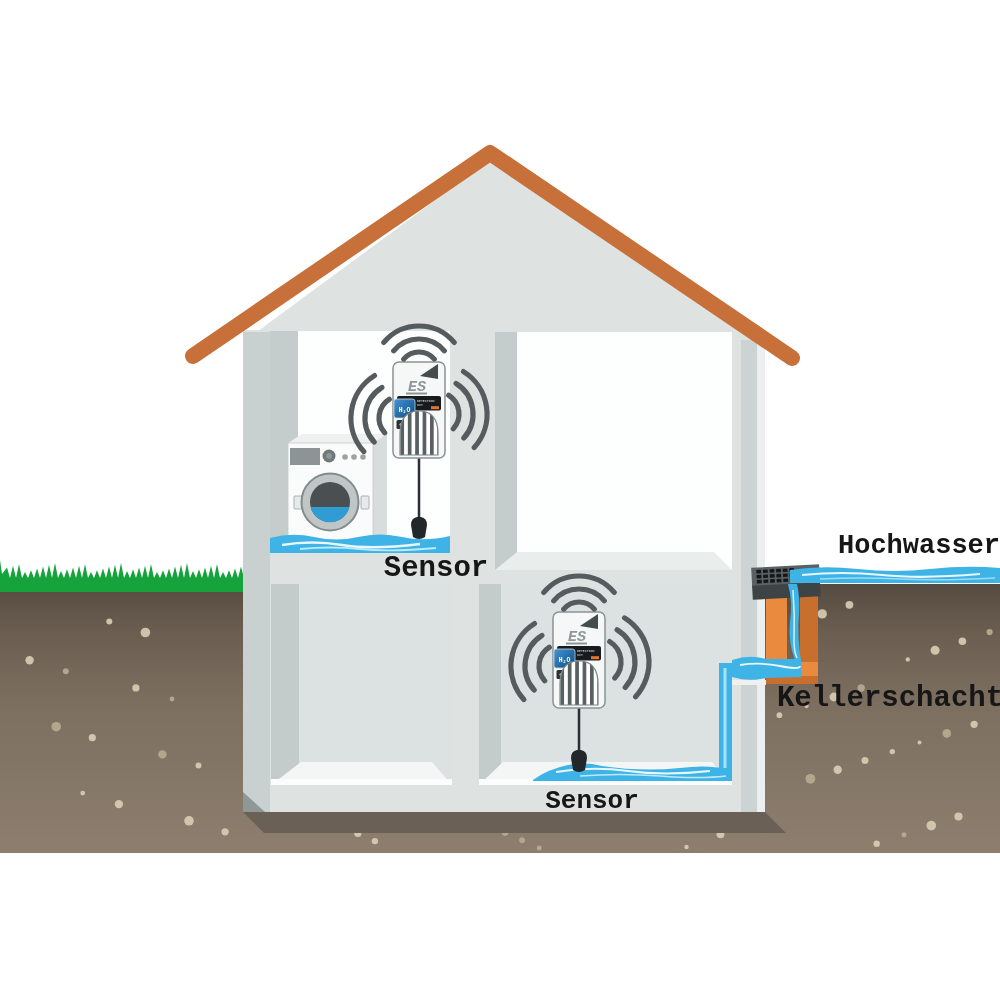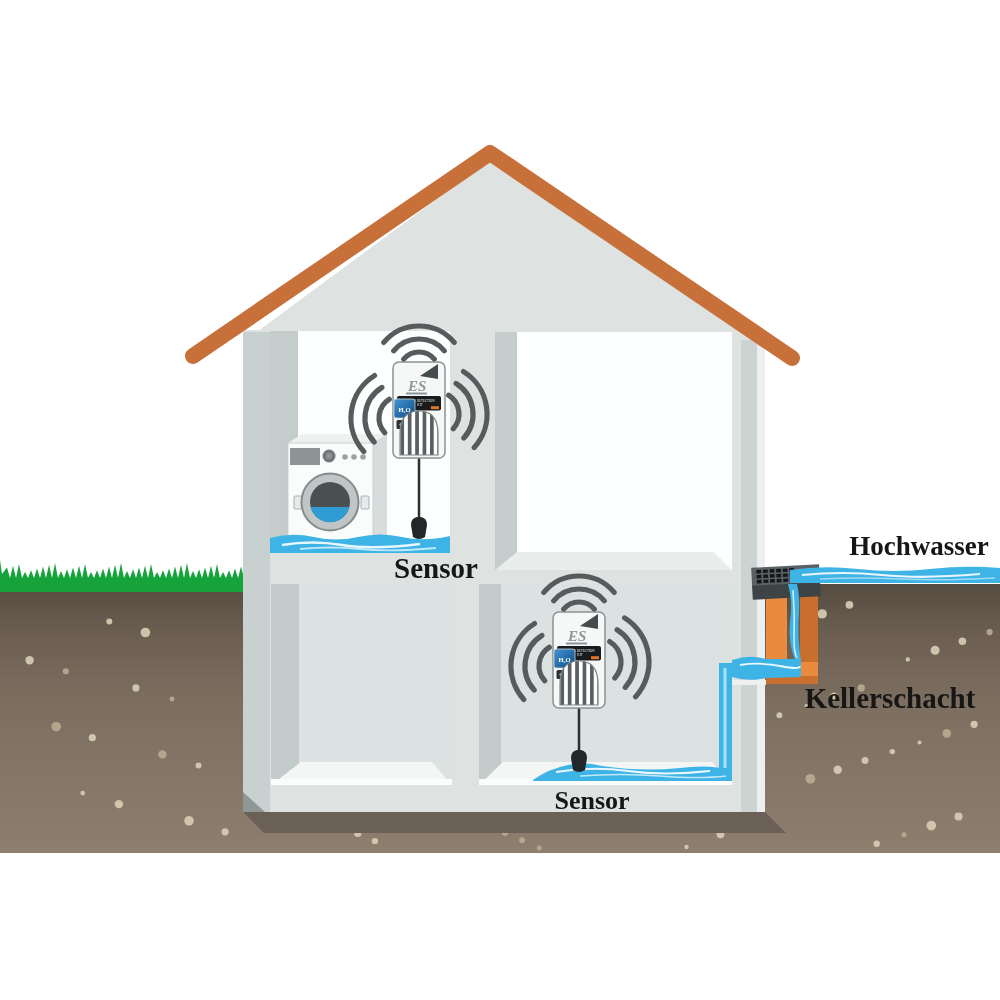--- a/index.html
+++ b/index.html
@@ -1,17 +1,17 @@
 <!DOCTYPE html>
 <html><head>
 <meta charset="utf-8">
 <style>
   html,body{margin:0;padding:0;background:#ffffff;}
   .stage{position:relative;width:1000px;height:856px;background:#ffffff;overflow:hidden;
-         font-family:Liberation Serif, serif;}
+         font-family:Liberation Mono, monospace;}
   .stage svg{position:absolute;left:0;top:0;}
   .label{position:absolute;transform:translateX(-50%);font-weight:bold;color:#161616;
          white-space:nowrap;letter-spacing:0px;}
   .lbl-sensor-upper   {left:436px;top:552px;font-size:29px;}
   .lbl-sensor-basement{left:592px;top:786px;font-size:26px;}
   .lbl-hochwasser     {left:919px;top:531px;font-size:27px;}
   .lbl-kellerschacht  {left:890px;top:682px;font-size:29px;}
 </style>
 </head>
 <body>

